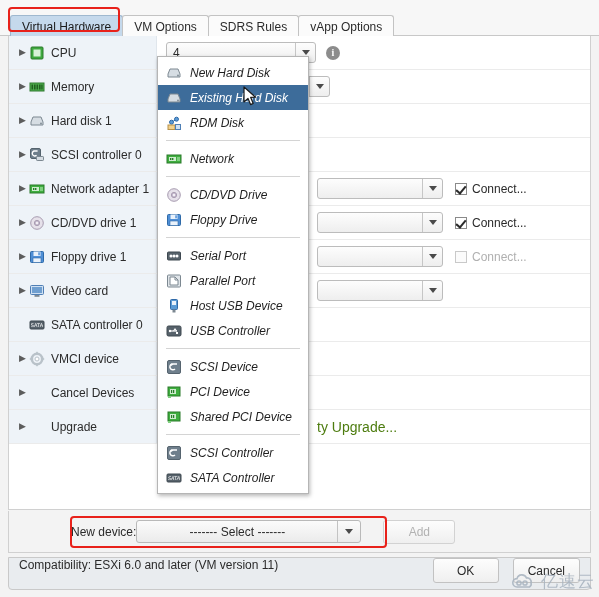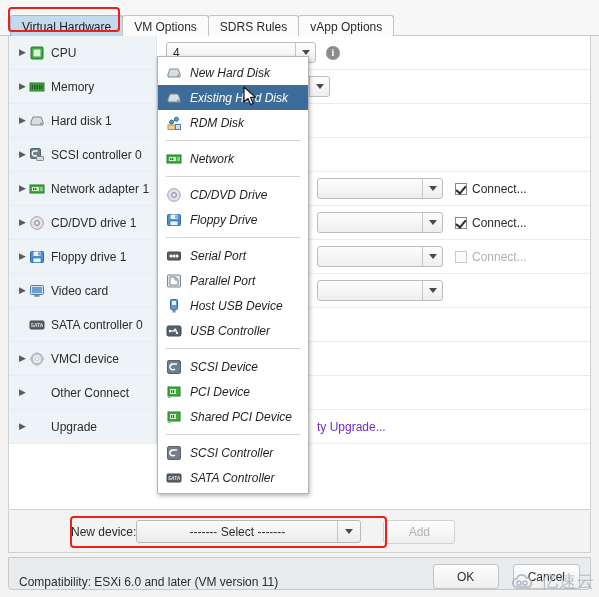--- a/index.html
+++ b/index.html
@@ -204,21 +204,21 @@
     left: 2px; top: 0px;
     width: 4px; height: 8px;
     border: solid #2b2b2b;
     border-width: 0 2px 2px 0;
     transform: rotate(40deg);
   }
   .cbx.disabled { border-color: #c9c9c9; background: #fbfbfb; }
   .cbx-label { font-size: 12px; color: #2b2b2b; }
   .cbx-label.dim { color: #b0b0b0; }
 
-  .plain-text { font-size: 12px; color: #6d28d9; white-space: nowrap; }
+  .plain-text { font-size: 14px; color: #4d7c0f; white-space: nowrap; }
 
   
   .menu {
     position: absolute;
     left: 157px; top: 56px;
     width: 152px;
     background: #ffffff;
     border: 1px solid #b5b5b5;
     box-shadow: 1px 2px 4px rgba(0,0,0,0.28);
     padding: 3px 0;
@@ -321,21 +321,21 @@
   
   .footer {
     position: absolute;
     left: 8px; top: 557px;
     width: 583px; height: 33px;
     background: #e9ecef;
     border: 1px solid #c9c9c9;
     border-radius: 0 0 4px 4px;
     box-sizing: border-box;
     display: flex;
-    align-items: flex-end;
+    align-items: flex-start;
     padding: 0 10px;
   }
   .compat { font-size: 12px; color: #2b2b2b; white-space: nowrap; }
   .footer-btns {
     margin-left: auto;
     display: flex;
     gap: 14px;
   }
   .footer-btns .btn { min-width: 66px; height: 25px; }
 
@@ -590,21 +590,21 @@
           </span>
           <span class="sb-label">VMCI device</span>
         </div>
         <div class="field-cell"></div>
       </div>
 
       <div class="row">
         <div class="label-cell">
           <span class="arrow">▶</span>
           <span class="sb-icon none"></span>
-          <span class="sb-label">Other Connect</span>
+          <span class="sb-label">Cancel Devices</span>
         </div>
         <div class="field-cell"></div>
       </div>
 
       <div class="row">
         <div class="label-cell">
           <span class="arrow">▶</span>
           <span class="sb-icon none"></span>
           <span class="sb-label">Upgrade</span>
         </div>

